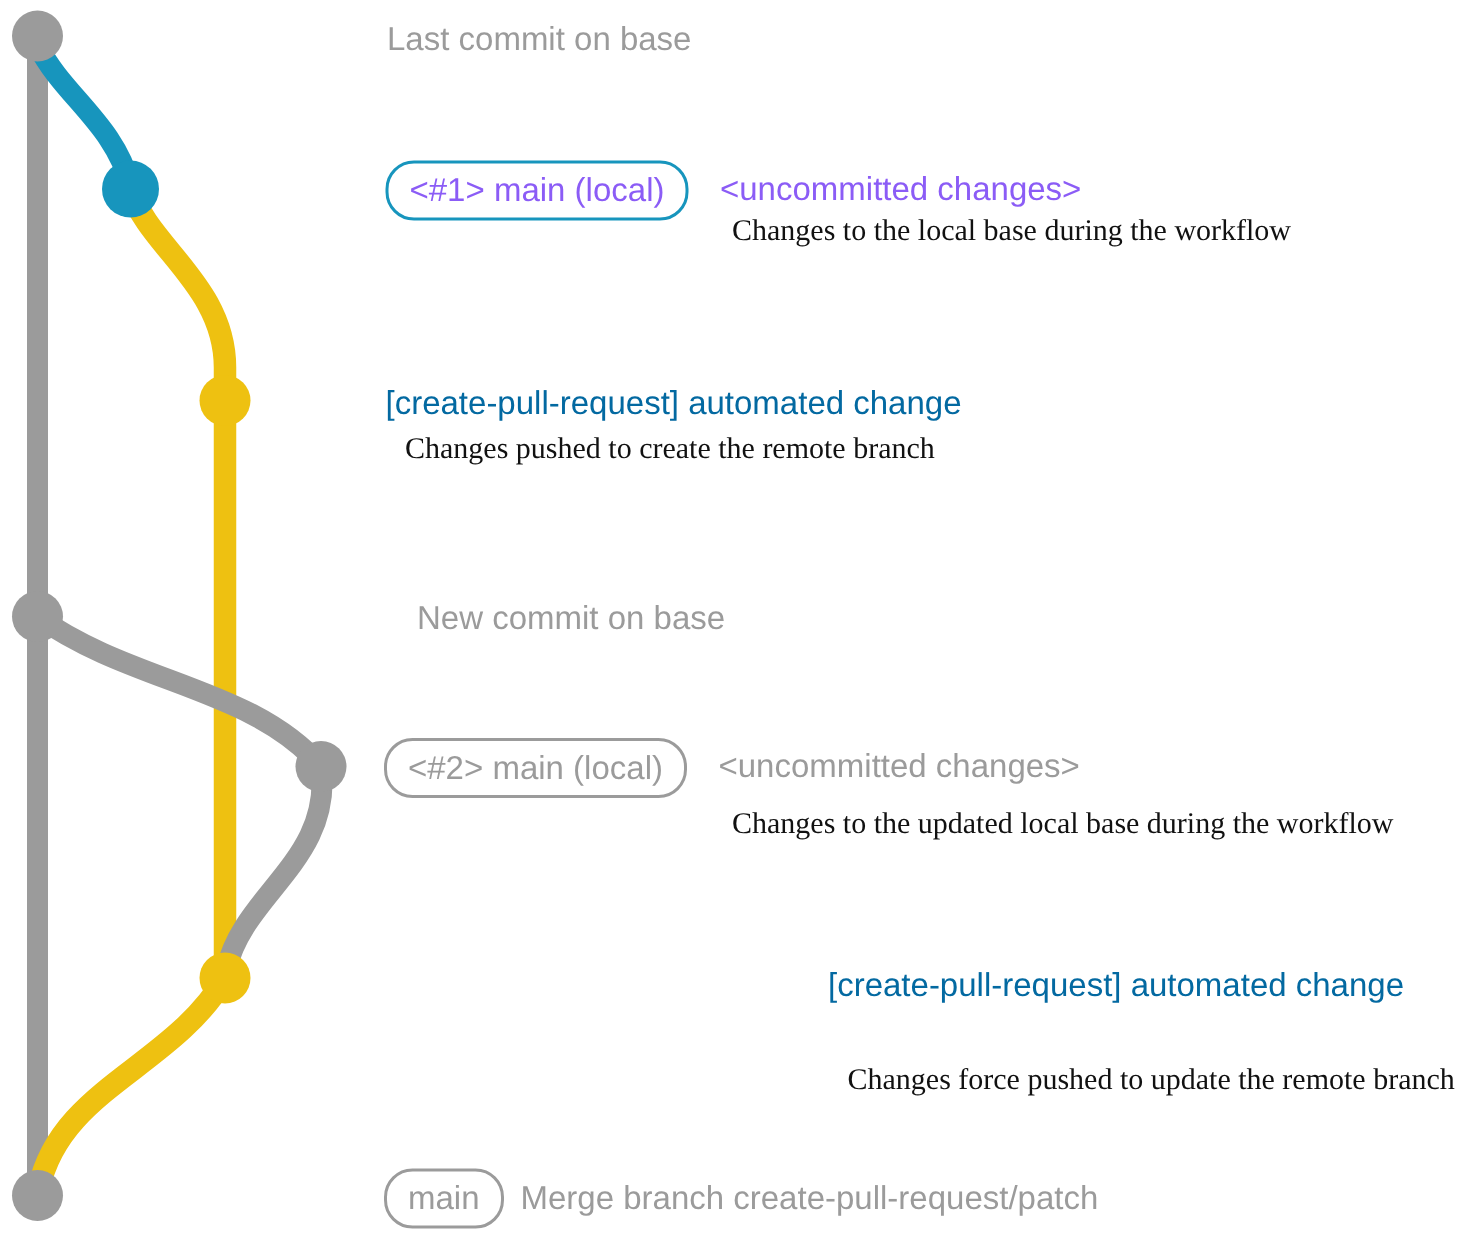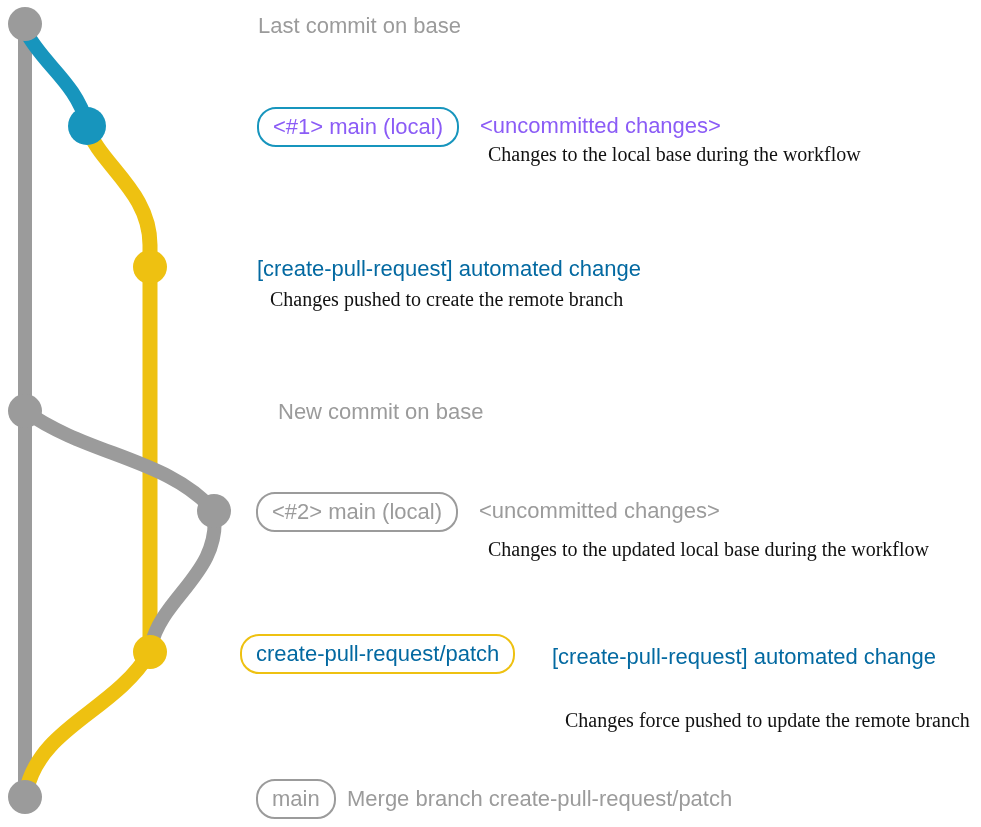--- a/index.html
+++ b/index.html
@@ -78,20 +78,19 @@
 
   <div class="title c-yellow" style="left:257px; top:256px;">[create-pull-request] automated change</div>
   <div class="desc" style="left:270px; top:288px;">Changes pushed to create the remote branch</div>
 
   <div class="title c-gray" style="left:258px; top:399px;margin-left:20px;">New commit on base</div>
 
   <div class="badge c-gray" style="left:256px; top:492px;">&lt;#2&gt; main (local)</div>
   <div class="title c-gray" style="left:479px; top:498px;">&lt;uncommitted changes&gt;</div>
   <div class="desc" style="left:488px; top:538px;">Changes to the updated local base during the workflow</div>
 
-  <div class="badge c-yellow" style="left:240px; top:634px;">create-pull-request/patch</div>
   <div class="title c-yellow" style="left:552px; top:644px;">[create-pull-request] automated change</div>
   <div class="desc" style="left:565px; top:673px;margin-top:36px;">Changes force pushed to update the remote branch</div>
 
   <div class="badge c-gray" style="left:256px; top:779px;">main</div>
   <div class="title c-gray" style="left:347px; top:786px;">Merge branch create-pull-request/patch</div>
 
 </div>
 
 </body></html>

